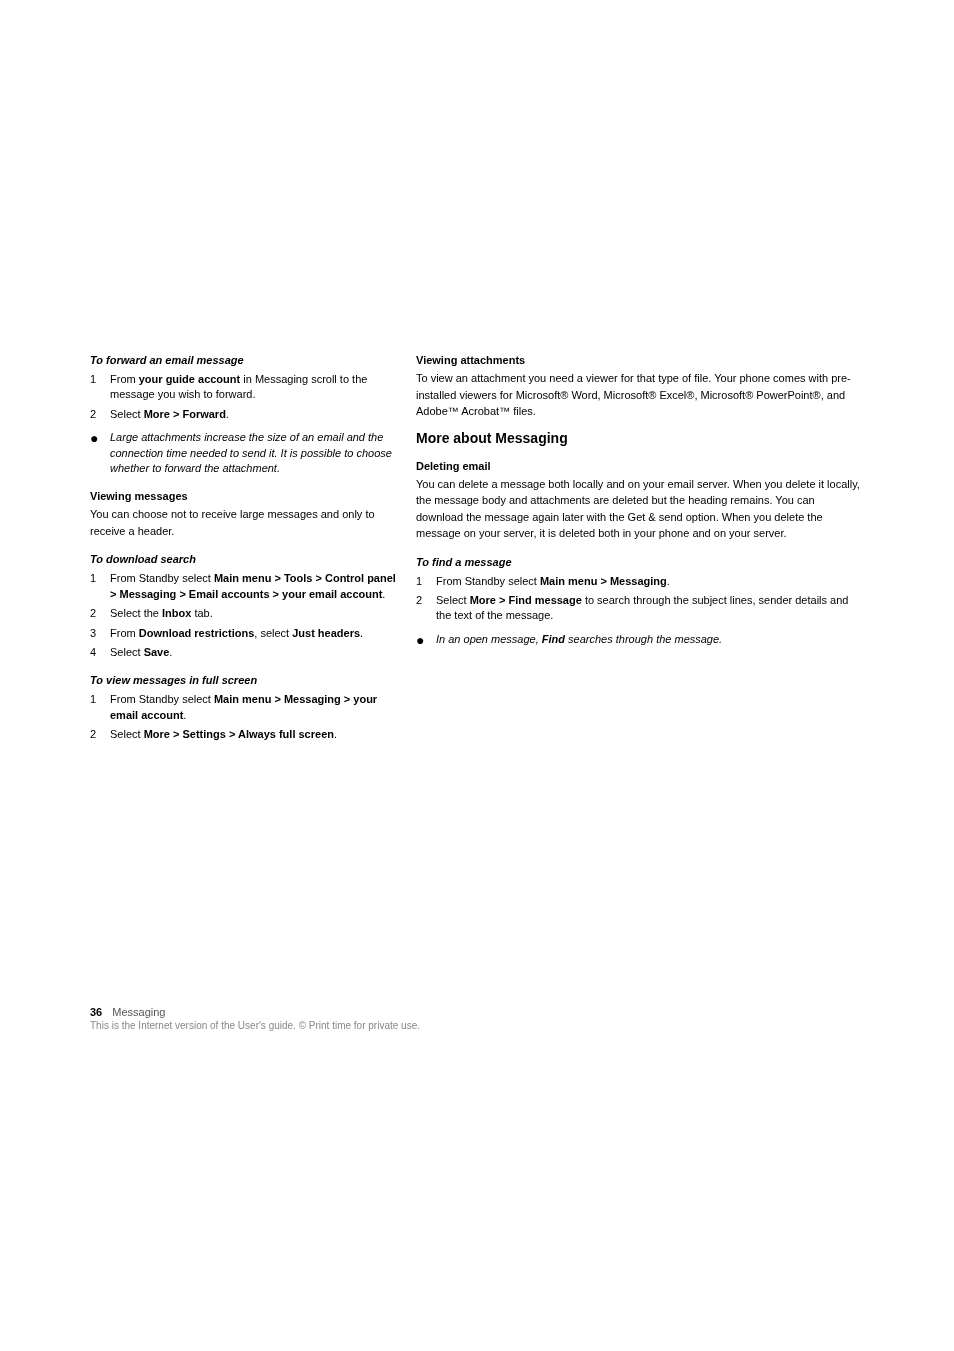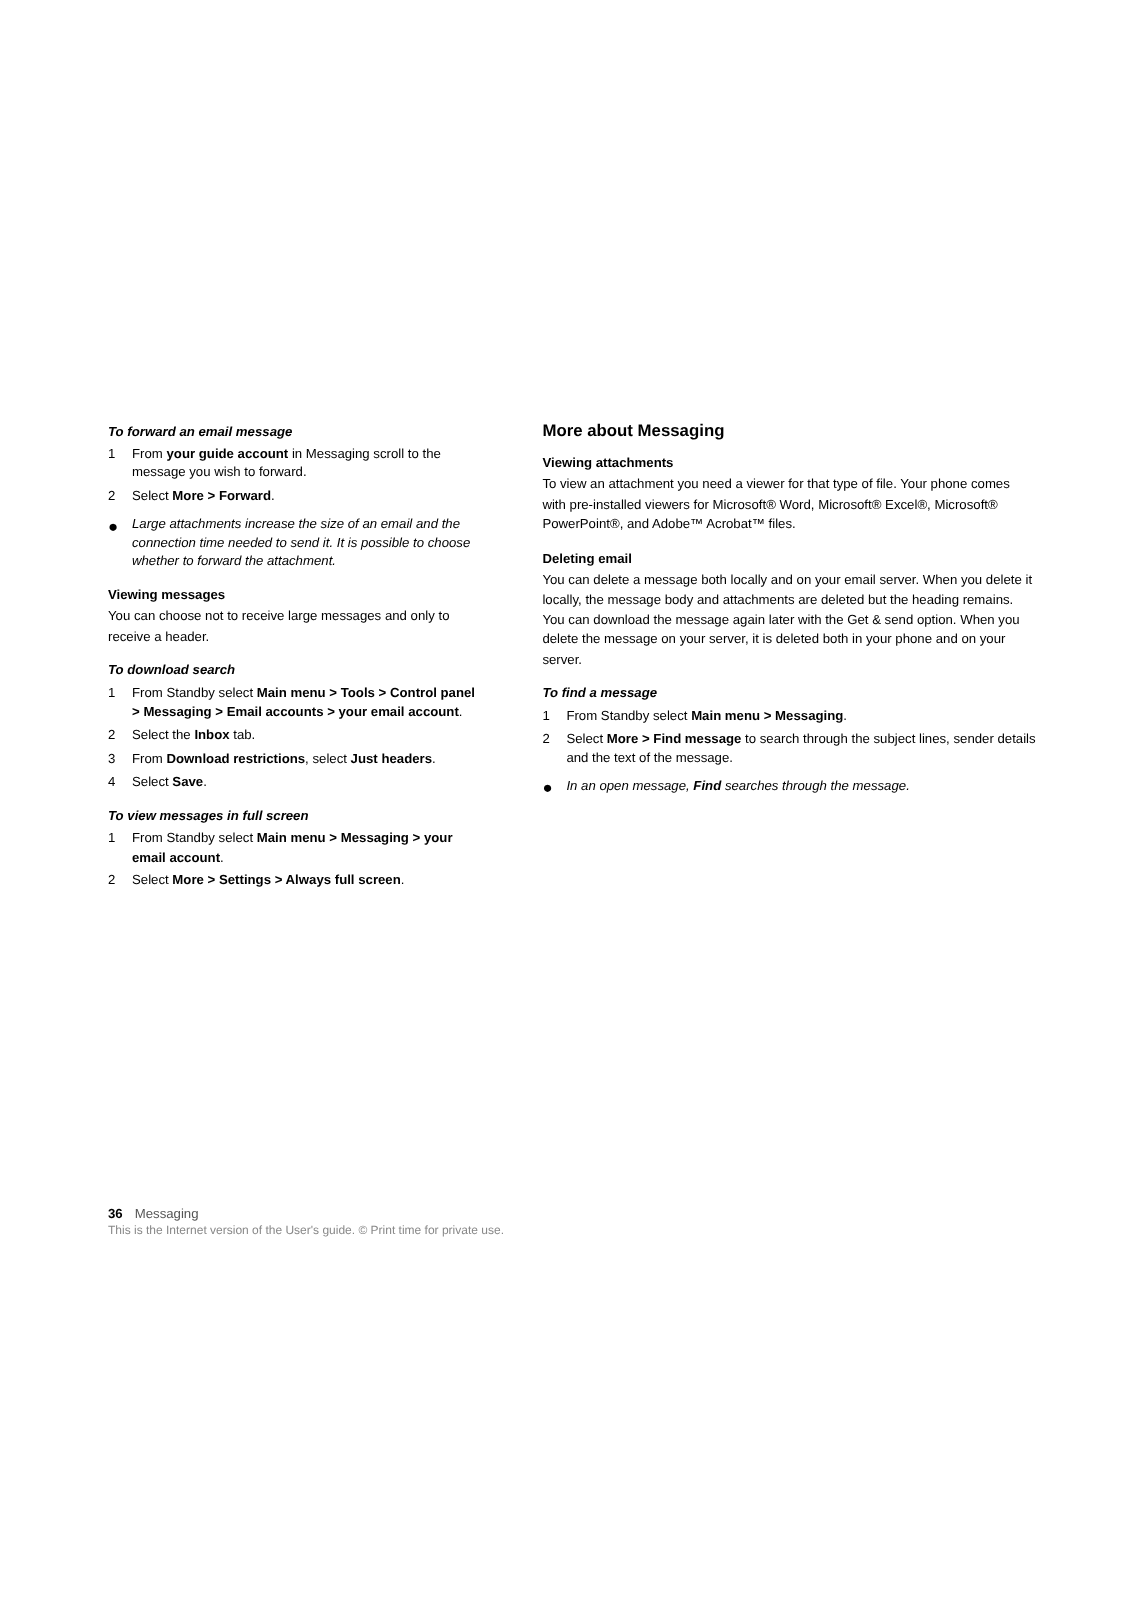--- a/index.html
+++ b/index.html
@@ -24,21 +24,21 @@
       padding: 0;
       position: relative;
     }
 
     .content-area {
       padding: 340px 90px 80px 90px;
     }
 
     .two-column {
       display: flex;
-      gap: 52px;
+      gap: 16px;
     }
 
     .column-left {
       flex: 1;
       max-width: 310px;
     }
 
     .column-right {
       flex: 1;
     }
@@ -213,26 +213,26 @@
               <span>Select <span class="bold">More &gt; Settings &gt; Always full screen</span>.</span>
             </li>
           </ol>
         </div>
 
       </div>
 
       <div class="column-right">
 
         <div class="section-divider">
-          <div class="section-heading-large">More about Messaging</div>
-        </div>
-
-        <div class="section-divider">
           <div class="section-title-bold">Viewing attachments</div>
           <p class="paragraph">To view an attachment you need a viewer for that type of file. Your phone comes with pre-installed viewers for Microsoft® Word, Microsoft® Excel®, Microsoft® PowerPoint®, and Adobe™ Acrobat™ files.</p>
+        </div>
+
+        <div class="section-divider">
+          <div class="section-heading-large">More about Messaging</div>
         </div>
 
         <div class="section-divider">
           <div class="section-title-bold">Deleting email</div>
           <p class="paragraph">You can delete a message both locally and on your email server. When you delete it locally, the message body and attachments are deleted but the heading remains. You can download the message again later with the Get &amp; send option. When you delete the message on your server, it is deleted both in your phone and on your server.</p>
         </div>
 
         <div class="section-divider">
           <div class="section-title-italic">To find a message</div>
           <ol class="numbered-list">

